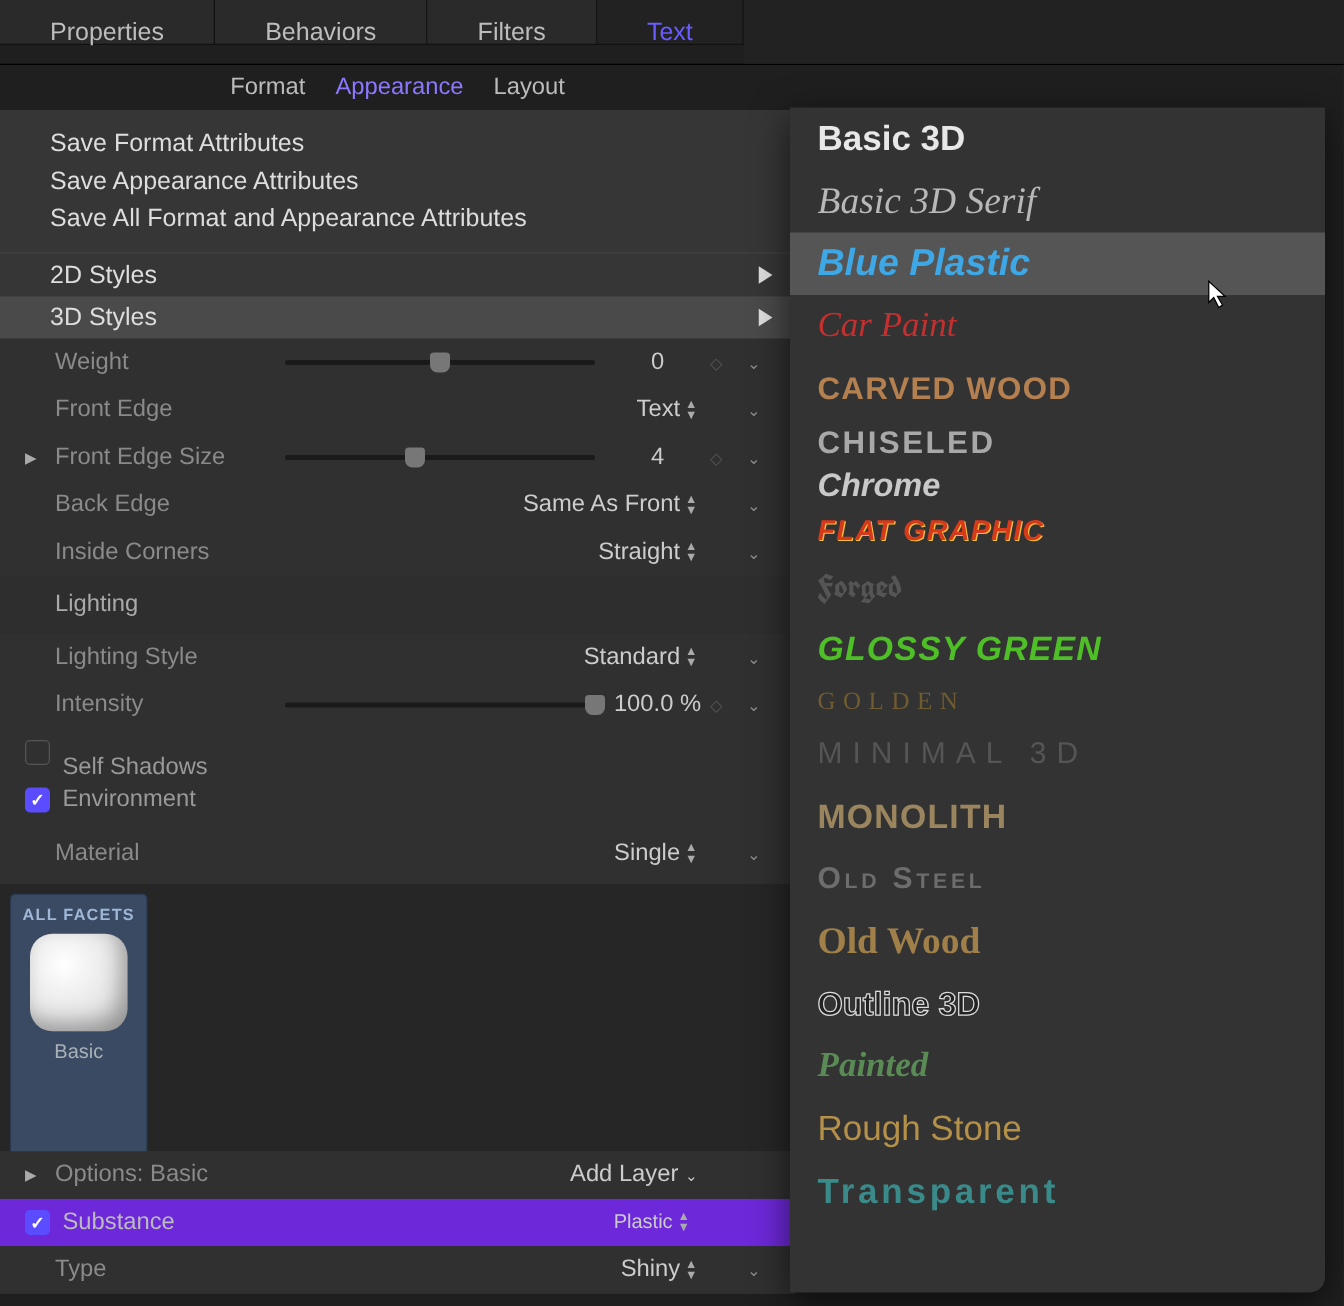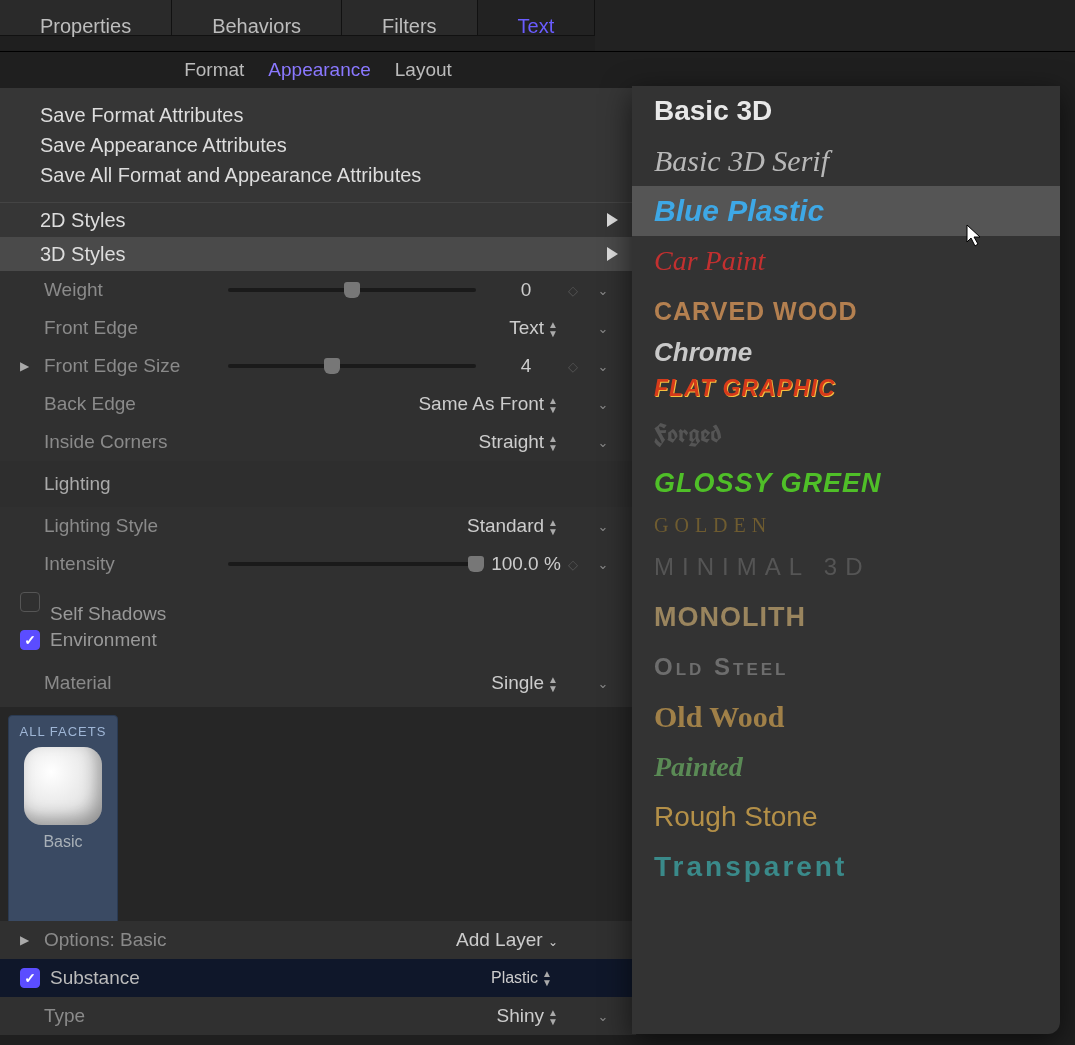--- a/index.html
+++ b/index.html
@@ -25,21 +25,21 @@
   .row .chevy { flex:0 0 38px; color:#888; font-size:13px; text-align:center; }
   .row .dropdown { flex:1 1 auto; text-align:right; color:#ccc; padding-right:4px; }
   .updown { display:inline-block; font-size:10px; line-height:9px; color:#aaa; margin-left:4px; vertical-align:middle; }
   .disclose { position:absolute; left:20px; color:#aaa; font-size:12px; }
   .sectionlabel { height:46px; line-height:46px; padding-left:44px; font-size:19px; color:#aaa; background:#2e2e2e; }
   .checkrow { display:flex; align-items:center; height:38px; padding-left:20px; gap:10px; background:#303030; }
   .checkbox { width:20px; height:20px; border-radius:4px; border:1px solid #555; display:flex; align-items:center; justify-content:center; }
   .checkbox.checked { background:#5b4dff; border-color:#5b4dff; }
   .checkbox.checked::after { content:"✓"; color:#fff; font-size:14px; font-weight:bold; }
   .swatchcard { width:110px; height:210px; margin:8px 0 0 8px; background:#3a4a63; border:1px solid #2a3a52; border-radius:4px; display:flex; flex-direction:column; align-items:center; padding:8px 6px; gap:8px; }
-  .swatchcard .hdr { font-size:13px; letter-spacing:1px; color:#9fb6d6; }
+  .swatchcard .hdr { font-size:13px; letter-spacing:1px; color:#9fb6d6;font-weight:bold; }
   .swatchcard .orb { width:78px; height:78px; border-radius:18px; background:radial-gradient(circle at 35% 32%, #fff, #e6e6e6 55%, #bcbcbc); box-shadow:inset -6px -8px 16px rgba(0,0,0,.25); }
   .swatchcard .name { font-size:16px; color:#a9b1b8; }
   .flyout { position:absolute; left:632px; top:86px; width:428px; height:948px; background:#333; border-radius:0 0 12px 0; box-shadow:0 8px 30px rgba(0,0,0,.6); overflow:hidden; }
   .fly-item { height:50px; display:flex; align-items:center; padding-left:22px; font-size:27px; cursor:pointer; white-space:nowrap; }
   .fly-item.selected { background:#555; }
   .cursor { position:absolute; left:966px; top:224px; pointer-events:none; }
 </style>
 </head>
 <body>
 
@@ -160,21 +160,21 @@
   </div>
 
   <div class="row">
     <span class="disclose">▶</span>
     <span class="label" style="flex:0 0 200px;">Options: Basic</span>
     <span class="dropdown"><span>Add Layer</span> <span style="font-size:12px;">⌄</span></span>
     <span class="diamond"></span>
       <span class="chevy"></span>
   </div>
 
-  <div class="checkrow" style="background:#0f172a;">
+  <div class="checkrow" style="background:#6d28d9;">
     <div class="checkbox checked"></div>
     <span style="color:#bbb;font-size:19px;flex:0 0 150px;">Substance</span>
     <span class="dropdown" style="flex:1;text-align:right;padding-right:14px;color:#ccc;"><span>Plastic</span><span class="updown">▲<br>▼</span></span>
     <span style="flex:0 0 60px;"></span>
   </div>
 
   <div class="row">
     <span class="label">Type</span>
     <span class="dropdown"><span>Shiny</span><span class="updown">▲<br>▼</span></span>
     <span class="diamond"></span>
@@ -182,29 +182,31 @@
   </div>
 
 </div>
 
 <div class="flyout" id="flyout">
     <div class="fly-item" style="font-weight:700;color:#e8e8e8;font-size:28px;letter-spacing:0;">Basic 3D</div>
     <div class="fly-item" style="font-family:Georgia,serif;font-style:italic;color:#b8b8b8;font-size:30px;">Basic 3D Serif</div>
     <div class="fly-item selected" style="font-weight:900;font-style:italic;color:#3ea8e6;font-size:30px;">Blue Plastic</div>
     <div class="fly-item" style="font-family:'Brush Script MT',cursive;font-style:italic;color:#c23030;font-size:28px;">Car Paint</div>
     <div class="fly-item" style="font-weight:800;color:#b48050;letter-spacing:1px;font-size:25px;">CARVED WOOD</div>
+    <div class="fly-item" style="font-weight:900;color:#a8a8a8;letter-spacing:2px;font-size:25px;height:36px;">CHISELED</div>
     <div class="fly-item" style="font-style:italic;font-weight:800;color:#c9c9c9;font-size:26px;height:32px;">Chrome</div>
     <div class="fly-item" style="font-weight:900;font-style:italic;color:#d63a1a;letter-spacing:1px;font-size:23px;text-shadow:1px 1px 0 #f5c040;height:40px;">FLAT GRAPHIC</div>
     <div class="fly-item" style="font-family:'Old English Text MT','UnifrakturCook',serif;color:#555;font-size:26px;">Forged</div>
     <div class="fly-item" style="font-weight:900;font-style:italic;color:#4fbf28;letter-spacing:1px;font-size:27px;">GLOSSY GREEN</div>
     <div class="fly-item" style="font-family:Georgia,serif;letter-spacing:6px;color:#6f5c30;font-size:20px;height:34px;">GOLDEN</div>
     <div class="fly-item" style="font-weight:300;letter-spacing:8px;color:#555;font-size:24px;">MINIMAL 3D</div>
     <div class="fly-item" style="font-weight:900;color:#9a855e;letter-spacing:1px;font-size:27px;">MONOLITH</div>
     <div class="fly-item" style="font-weight:800;letter-spacing:3px;color:#6d6d6d;font-size:24px;font-variant:small-caps;">Old Steel</div>
     <div class="fly-item" style="font-family:Georgia,serif;font-weight:800;color:#a08048;font-size:30px;">Old Wood</div>
+    <div class="fly-item" style="font-weight:700;color:#222;-webkit-text-stroke:1px #ddd;font-size:26px;">Outline 3D</div>
     <div class="fly-item" style="font-family:Georgia,serif;font-style:italic;font-weight:800;color:#5a8a55;font-size:28px;">Painted</div>
     <div class="fly-item" style="font-weight:400;color:#b49048;font-size:28px;">Rough Stone</div>
     <div class="fly-item" style="font-weight:800;letter-spacing:3px;color:#3a8a8a;font-size:28px;">Transparent</div>
   </div>
 
 <svg class="cursor" width="20" height="24">
   <path d="M1 1 L1 18 L5 14 L9 22 L12 20 L8 13 L14 13 Z" fill="#fff" stroke="#000" stroke-width="1"></path>
 </svg>
 
 </body></html>

